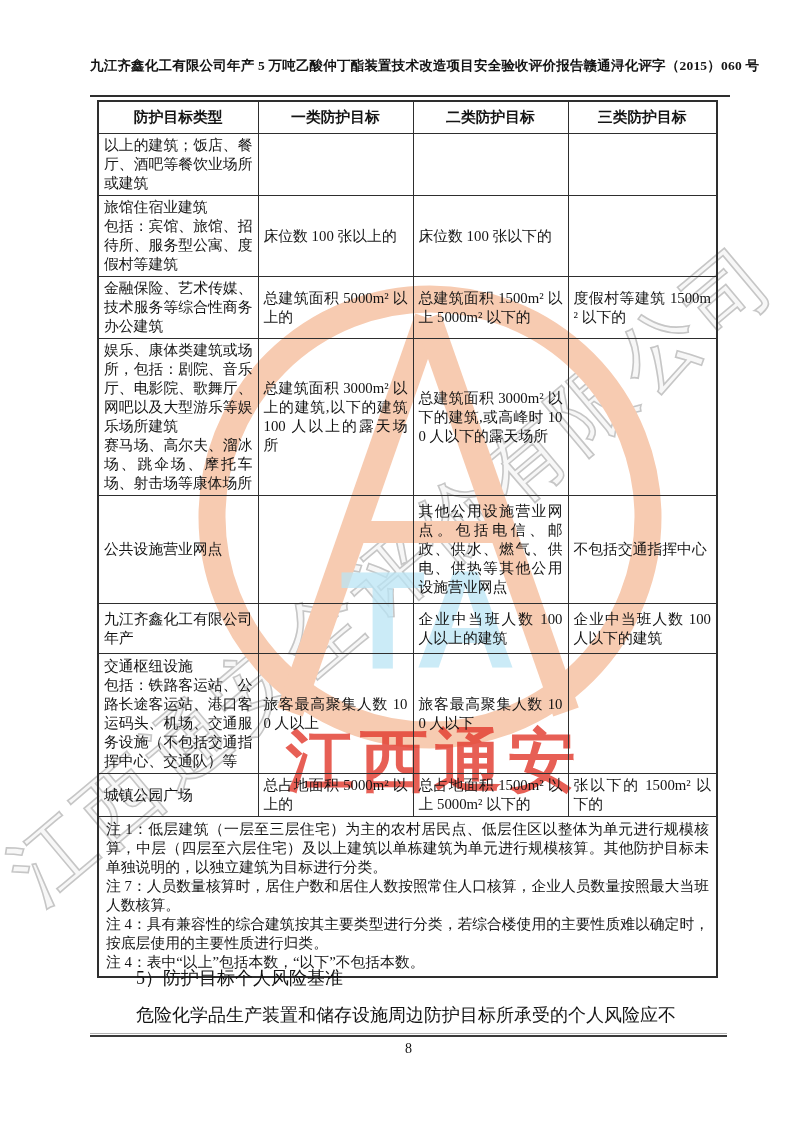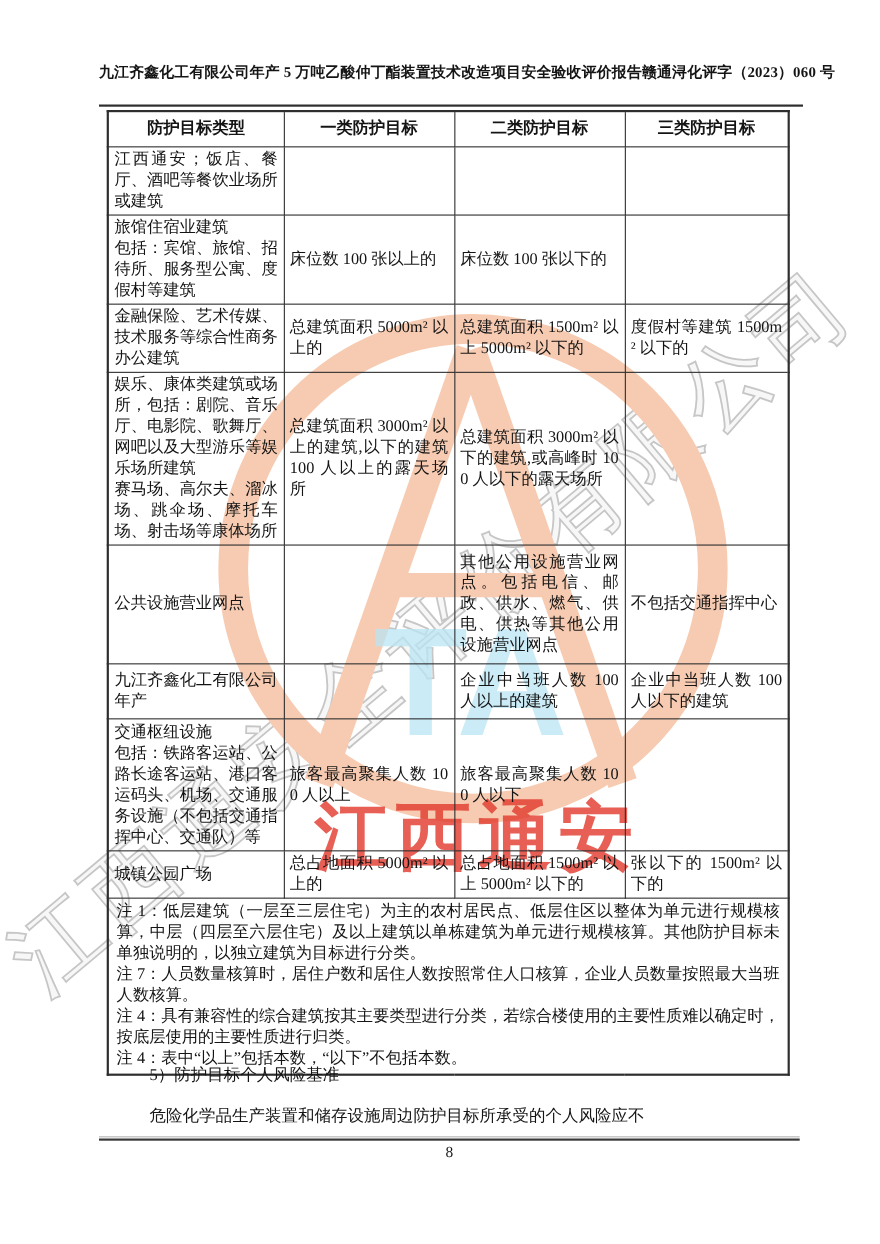--- a/index.html
+++ b/index.html
@@ -33,21 +33,21 @@
   }
   .ptable th { font-weight:bold; text-align:center; height:27px; padding:2px 2px; }
   .ptable td { text-align:justify; white-space:pre-line; }
   tr.r1{height:59px} tr.r2{height:78px} tr.r3{height:62px} tr.r4{height:150px}
   tr.r5{height:108px} tr.r6{height:50px} tr.r7{height:120px} tr.r8{height:38px}
   td.notes-cell { white-space:normal; vertical-align:top; padding:3px 7px 4px 7px; }
   .notes-cell p { margin:0; text-align:justify; }
 
   
   .body-text { position:absolute; left:90px; top:960px; width:648px;
-    font-size:15px; line-height:37px; }
+    font-size:18px; line-height:37px; }
   .body-text .line { padding-left:46px; white-space:nowrap; }
 
   
   .footer-rule { position:absolute; left:90px; top:1033px; width:637px; height:1px;
     border-top:1px solid #b2b2b2; border-bottom:2px solid #3a3a3a; }
   .page-number { position:absolute; left:90px; top:1041px; width:637px;
     text-align:center; font-size:14px; }
 </style>
 </head>
 <body>
@@ -63,41 +63,41 @@
       <path d="M350,532 L506,532" stroke-width="22"></path>
     </g>
     <text x="428" y="668" text-anchor="middle" font-size="140" font-weight="bold" font-family="Liberation Sans, DejaVu Sans, sans-serif" fill="#b9e4f4" fill-opacity="0.75">TA</text>
     <text x="434" y="784" text-anchor="middle" font-size="68" font-weight="bold" letter-spacing="6" fill="#e23c30" fill-opacity="0.82">江西通安</text>
   </svg>
 
   <div class="layer-content">
 
     <div class="doc-header">
       <span>九江齐鑫化工有限公司年产 5 万吨乙酸仲丁酯装置技术改造项目安全验收评价报告</span>
-      <span>赣通浔化评字（2023）060 号</span>
+      <span>赣通浔化评字（2015）060 号</span>
     </div>
 
     <table class="ptable">
       <colgroup>
         <col style="width:160px">
           <col style="width:155px">
         <col style="width:155px">
           <col style="width:149px">
       </colgroup>
       <thead>
         <tr>
           <th>防护目标类型</th>
           <th>一类防护目标</th>
           <th>二类防护目标</th>
           <th>三类防护目标</th>
         </tr>
       </thead>
       <tbody>
         <tr class="r1">
-          <td>江西通安；饭店、餐厅、酒吧等餐饮业场所或建筑</td>
+          <td>以上的建筑；饭店、餐厅、酒吧等餐饮业场所或建筑</td>
           <td></td>
           <td></td>
           <td></td>
         </tr>
         <tr class="r2">
           <td>旅馆住宿业建筑
 包括：宾馆、旅馆、招待所、服务型公寓、度假村等建筑</td>
           <td>床位数 100 张以上的</td>
           <td>床位数 100 张以下的</td>
           <td></td>

